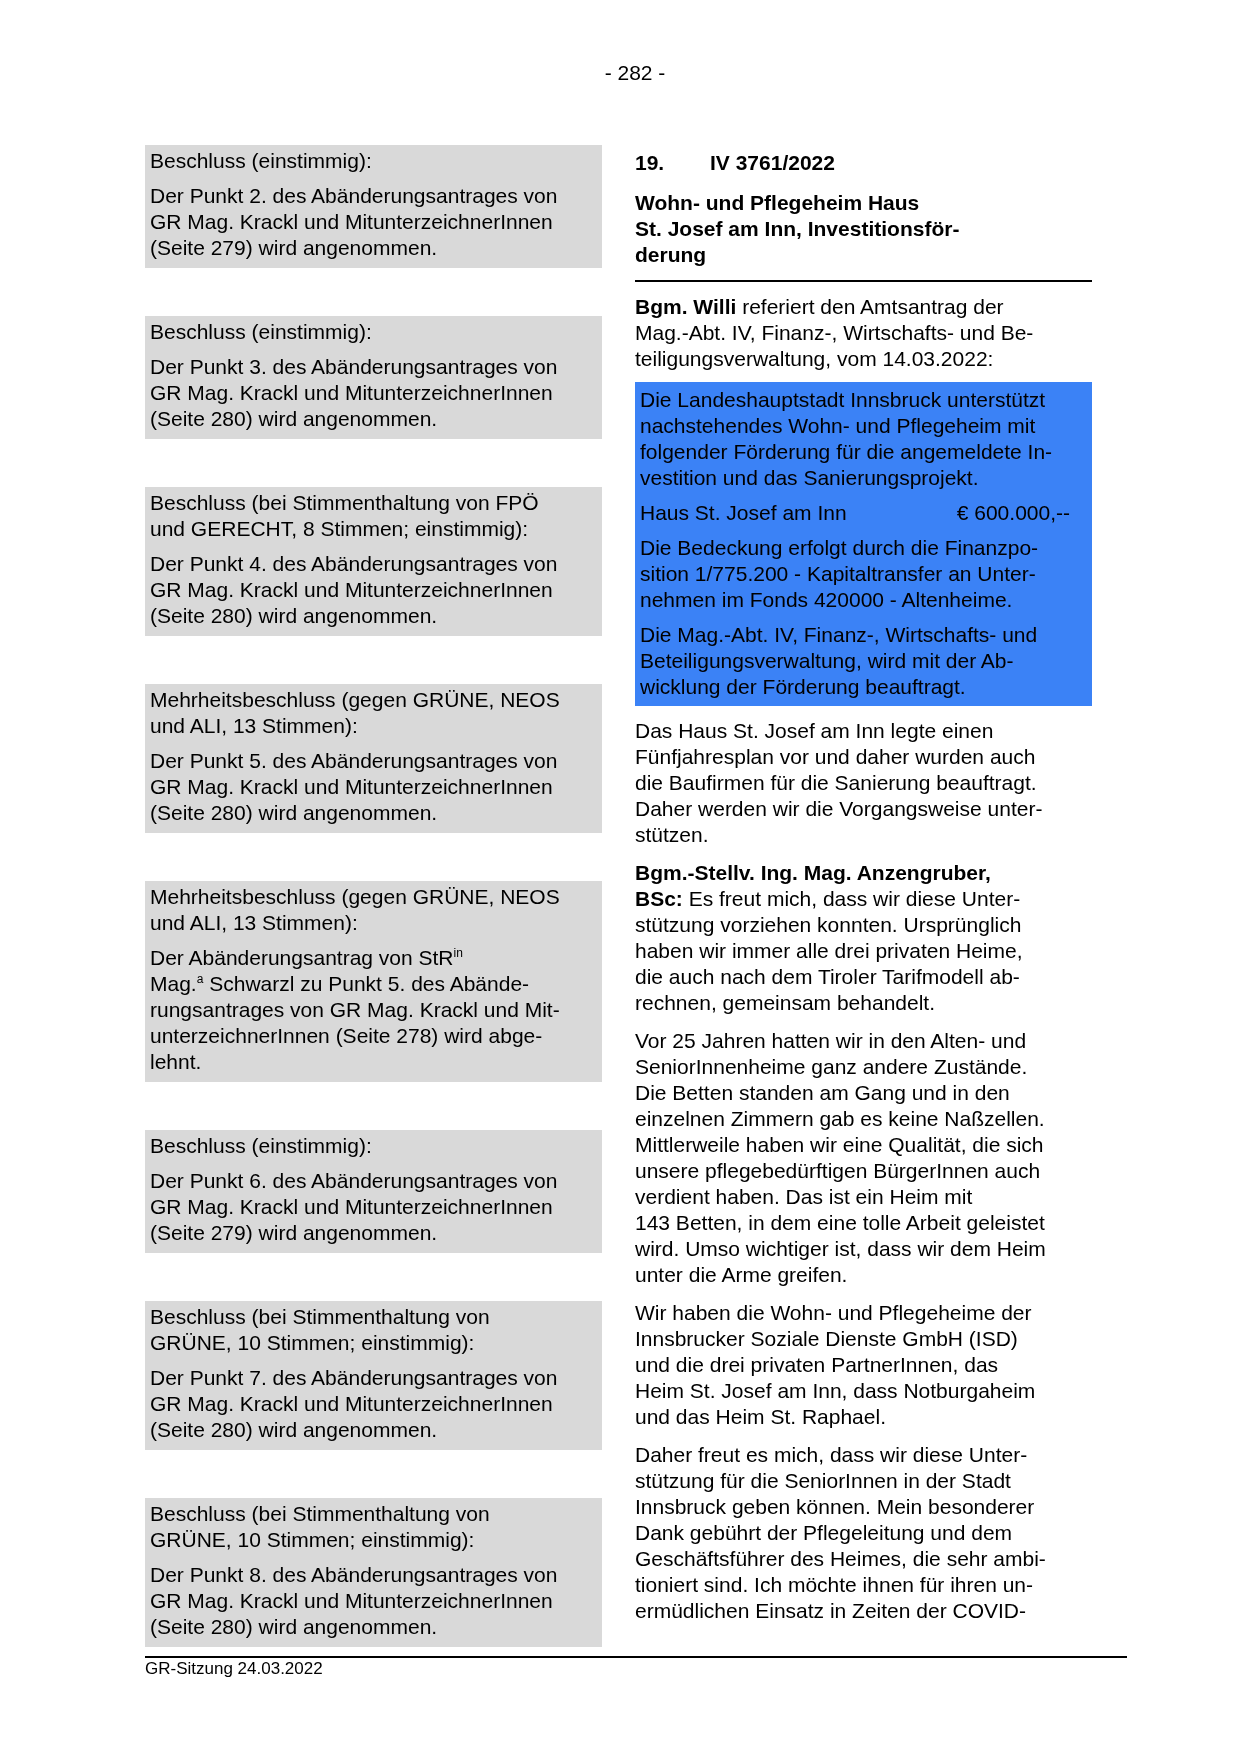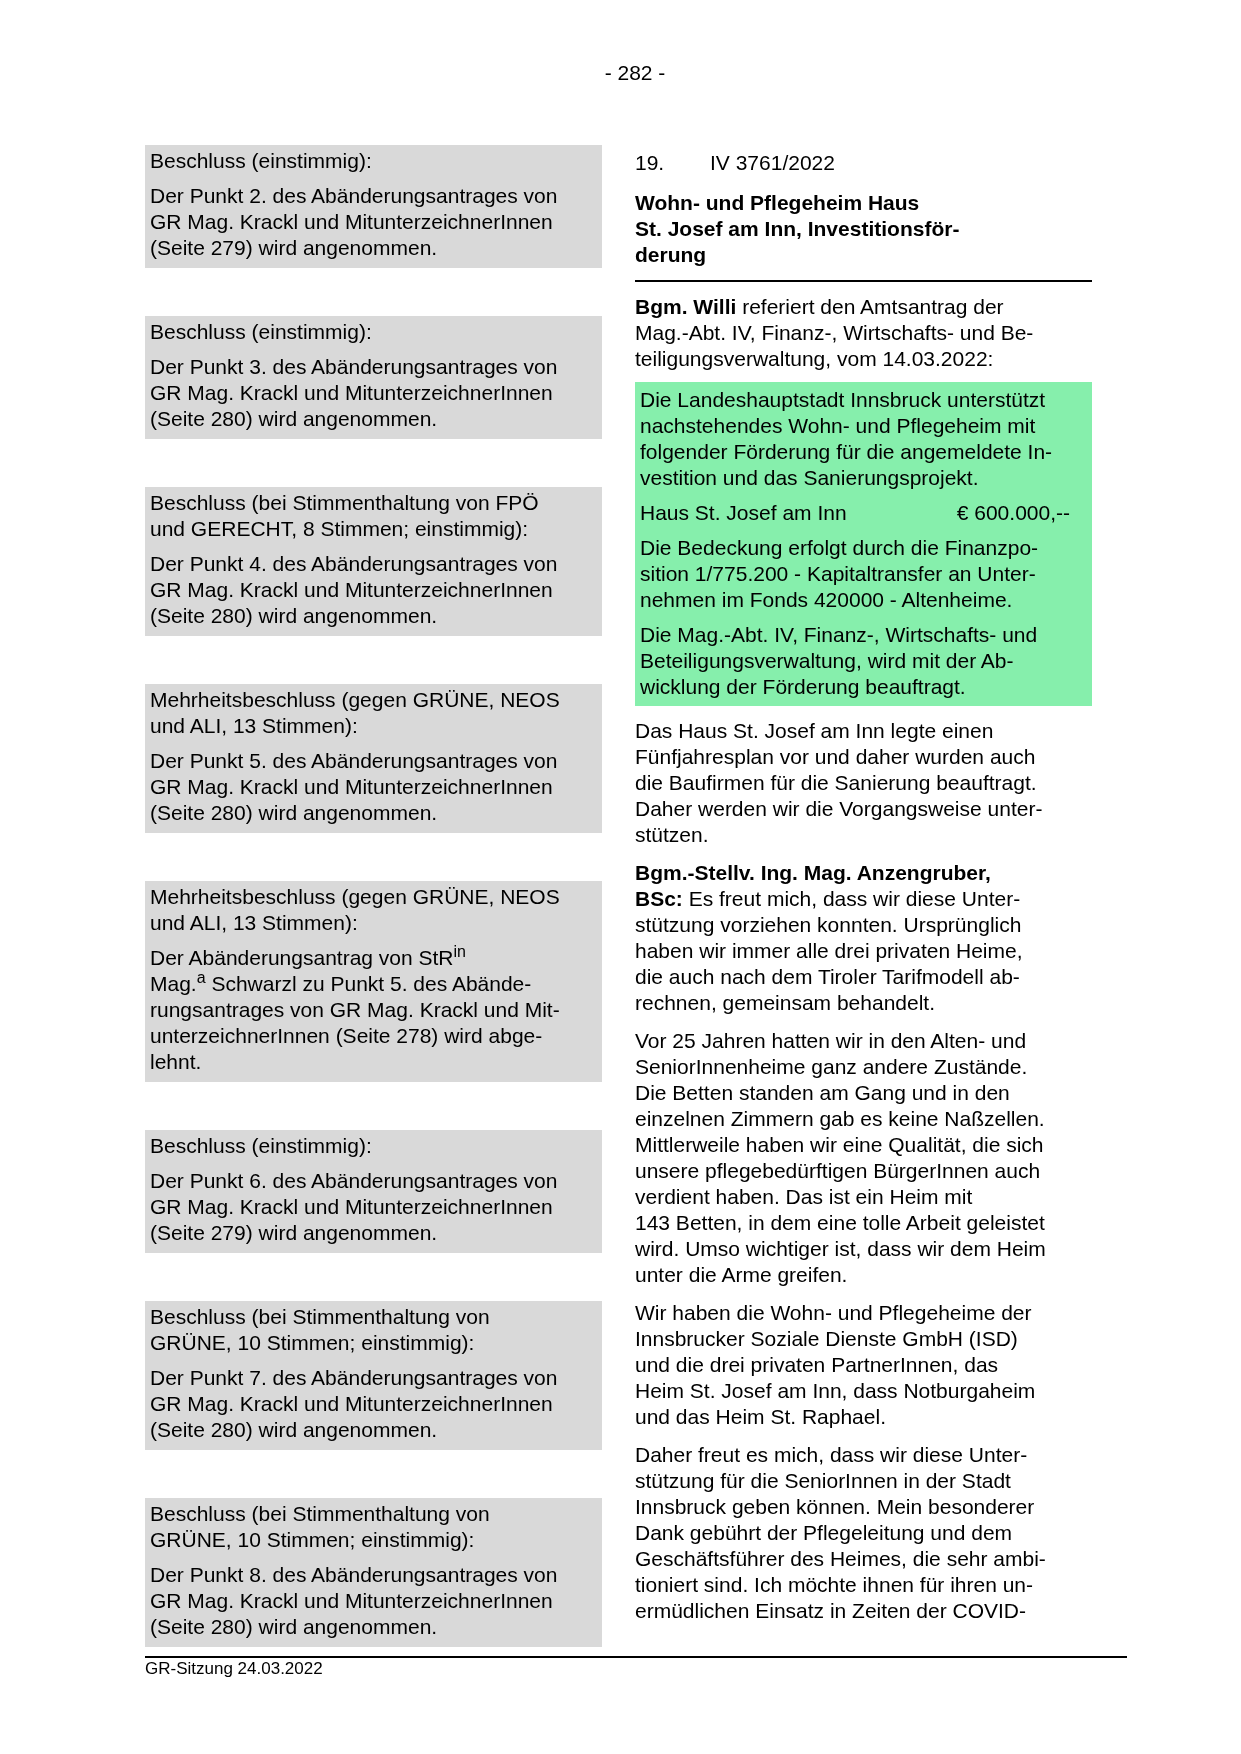--- a/index.html
+++ b/index.html
@@ -24,31 +24,31 @@
   p { margin: 0; }
   .txt { font-size: 21px; line-height: 26px; white-space: pre-line; }
 
   
   .block {
     background: #d9d9d9;
     padding: 3px 4px 7px 5px;
     margin-bottom: 48px;
   }
   .block .b-head { margin-bottom: 9px; }
-  sup { font-size: 16px; line-height: 0; vertical-align: super; }
+  sup { font-size: 12px; line-height: 0; vertical-align: super; }
 
   
-  .item-header { display: flex; font-weight: normal; }
+  .item-header { display: flex; font-weight: bold; }
   .item-num { width: 75px; flex: 0 0 75px; }
   .item-title { font-weight: bold; margin-top: 14px; }
   .header-rule { border: none; border-top: 2px solid #000; margin: 12px 0 0 0; }
 
   .para { margin-top: 12px; }
   .motion-block {
-    background: #86efac;
+    background: #3b82f6;
     margin-top: 10px;
     padding: 5px 4px 6px 5px;
   }
   .motion-block .mpara { margin-bottom: 9px; }
   .motion-block .mpara:last-child { margin-bottom: 0; }
   .amount-row { display: flex; justify-content: space-between; padding-right: 18px; margin-bottom: 9px; }
   .bold { font-weight: bold; }
 
   
   .footer {

